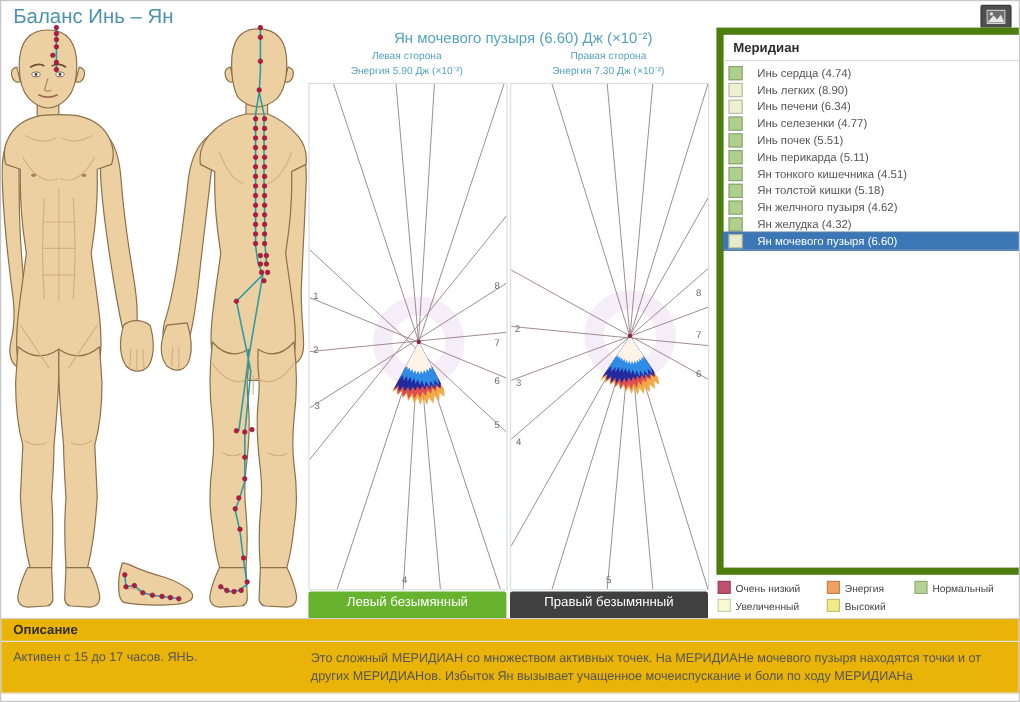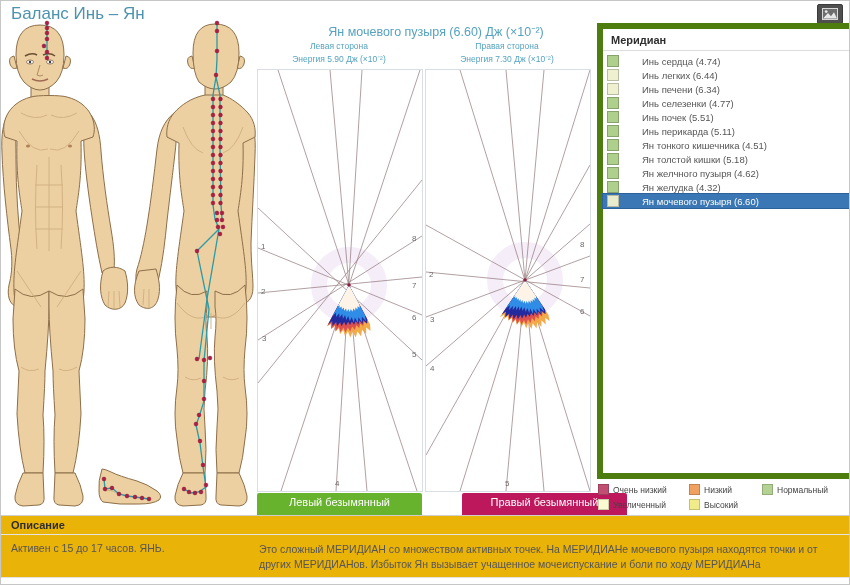--- a/index.html
+++ b/index.html
@@ -18,21 +18,21 @@
   .panel.l{left:256px}.panel.r{left:424px}
   .panel svg{display:block;width:164px;height:421px;}
   .axl{position:absolute;font-size:8px;color:#6b6b6b;}
   .foot-btn{position:absolute;top:492px;width:165px;height:26px;line-height:19px;text-align:center;
            color:#fff;font-size:11px;border-radius:2px;cursor:pointer;}
   .foot-btn.l{left:256px}.foot-btn.r{left:424px}
   .mer-panel{position:absolute;left:596px;top:22px;width:260px;height:456px;border:6px solid #4d7c0f;
            background:#fff;box-sizing:border-box;}
   .mer-hdr{padding:5px 8px 4px 8px;font-size:11px;font-weight:bold;color:#2e2e2e;border-bottom:1px solid #ddd;}
   .mer-list{padding-top:3px;}
-  .m-row{height:14px;display:flex;align-items:center;gap:23px;padding-left:4px;font-size:9.5px;color:#555;cursor:pointer;}
+  .m-row{height:14px;display:flex;align-items:center;gap:12px;padding-left:4px;font-size:9.5px;color:#555;cursor:pointer;}
   .m-row .sw{width:12px;height:12px;box-sizing:border-box;border:1px solid rgba(0,0,0,.22);flex:0 0 12px;}
   .m-row.selected{background:#3a77b4;color:#fff;outline:1px solid #2d619c;}
   .legend{position:absolute;left:597px;top:483px;width:250px;display:grid;
           grid-template-columns:91px 73px auto;row-gap:4px;}
   .lg-item{display:flex;align-items:center;gap:4px;font-size:8.5px;color:#444;}
   .lg-item .sw{width:11px;height:11px;box-sizing:border-box;border:1px solid rgba(0,0,0,.18);flex:0 0 11px;}
   .desc{position:absolute;left:0;top:514px;width:848px;height:61px;border-top:1px solid #cfcfcf;
         border-bottom:1px solid #e2e2e2;background:#eab308;}
   .desc-hdr{padding:3px 10px 3px 10px;font-size:11px;font-weight:bold;color:#2e2e2e;border-bottom:1px solid #e4e4e4;}
   .desc-body{position:relative;}
@@ -269,33 +269,33 @@
     <span class="axl" style="left:3px;top:200px">2</span>
     <span class="axl" style="left:4px;top:245px">3</span>
     <span class="axl" style="left:4px;top:294px">4</span>
     <span class="axl" style="left:79px;top:409px">5</span>
     <span class="axl" style="left:154px;top:237px">6</span>
     <span class="axl" style="left:154px;top:205px">7</span>
     <span class="axl" style="left:154px;top:170px">8</span>
   </div>
 
   <div class="foot-btn l" style="background: rgb(103, 179, 46);">Левый безымянный</div>
-  <div class="foot-btn r" style="background: #be185d; margin-left: 37px;">Правый безымянный</div>
+  <div class="foot-btn r" style="background: #404040;">Правый безымянный</div>
 
   <div class="mer-panel">
     <div class="mer-hdr">Меридиан</div>
     <div class="mer-list">
 
     <div class="m-row">
           <span class="sw" style="background: rgb(174, 208, 140);"></span>
           <span>Инь сердца (4.74)</span>
         </div>
         <div class="m-row">
           <span class="sw" style="background: rgb(238, 240, 208);"></span>
-          <span>Инь легких (6.44)</span>
+          <span>Инь легких (8.90)</span>
         </div>
         <div class="m-row">
           <span class="sw" style="background: rgb(238, 240, 208);"></span>
           <span>Инь печени (6.34)</span>
         </div>
         <div class="m-row">
           <span class="sw" style="background: rgb(174, 208, 140);"></span>
           <span>Инь селезенки (4.77)</span>
         </div>
         <div class="m-row">
@@ -330,21 +330,21 @@
   </div>
 
   <div class="legend">
 
   <div class="lg-item">
         <span class="sw" style="background: rgb(192, 79, 114);"></span>
         <span>Очень низкий</span>
       </div>
       <div class="lg-item">
         <span class="sw" style="background: rgb(240, 160, 96);"></span>
-        <span>Низкий</span>
+        <span>Энергия</span>
       </div>
       <div class="lg-item">
         <span class="sw" style="background: rgb(180, 210, 147);"></span>
         <span>Нормальный</span>
       </div>
       <div class="lg-item">
         <span class="sw" style="background: rgb(250, 250, 210);"></span>
         <span>Увеличенный</span>
       </div>
       <div class="lg-item">

